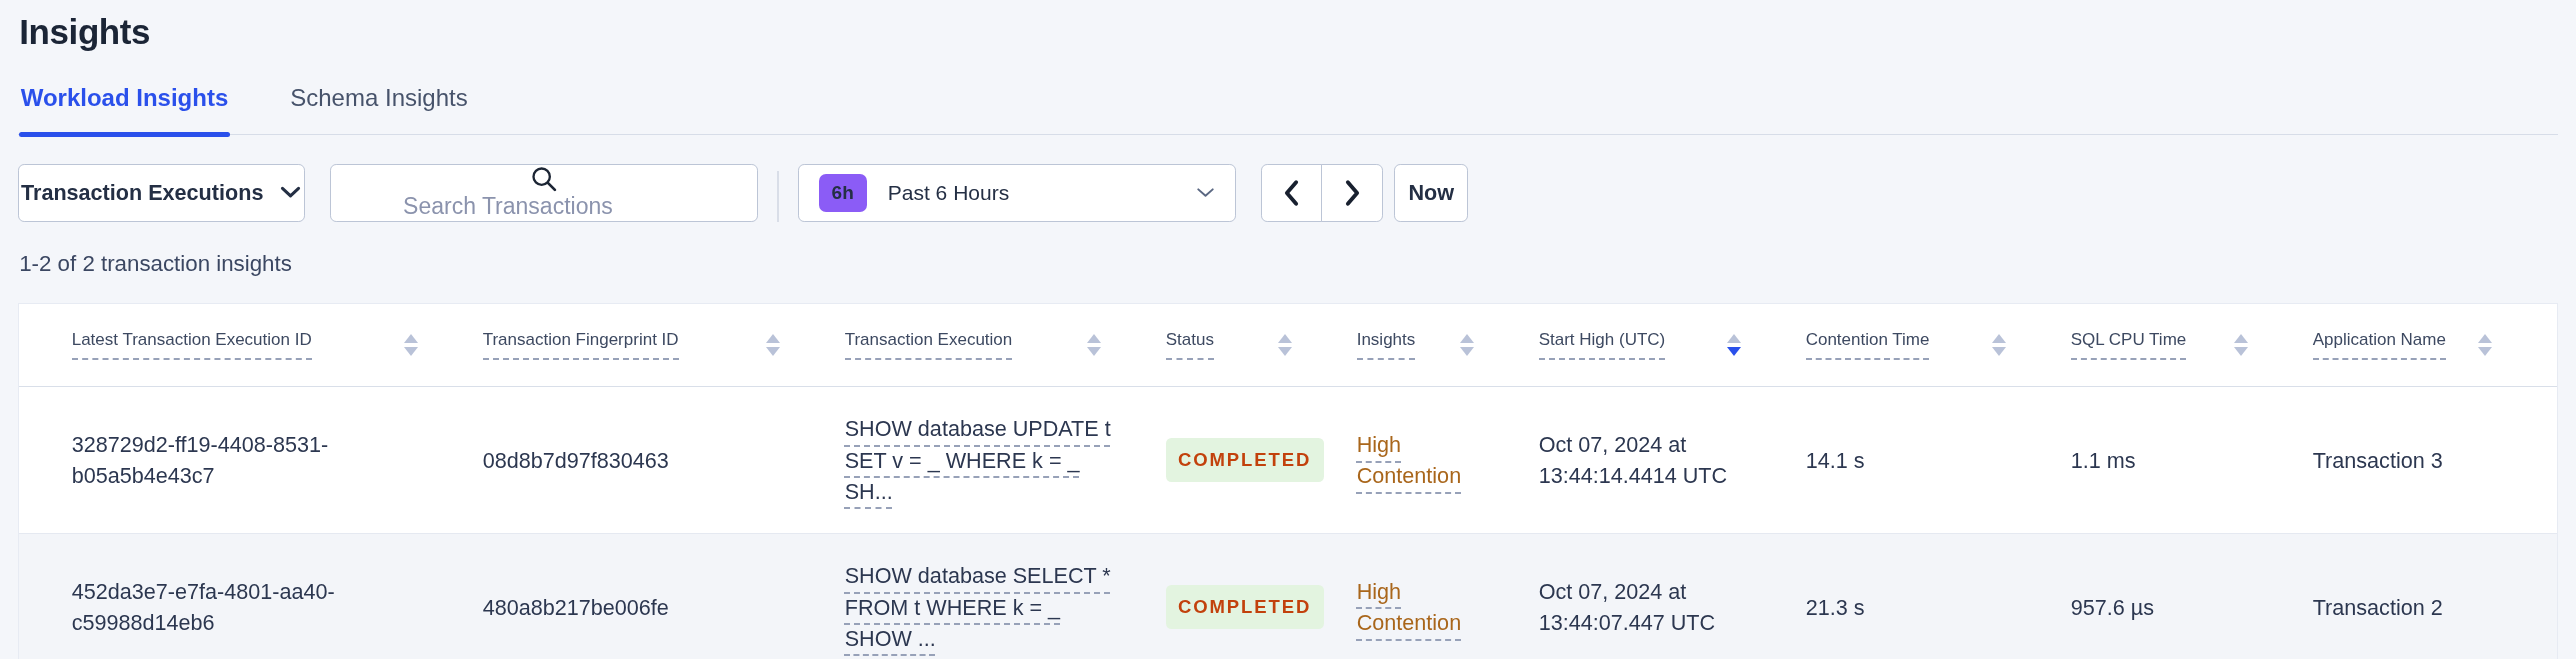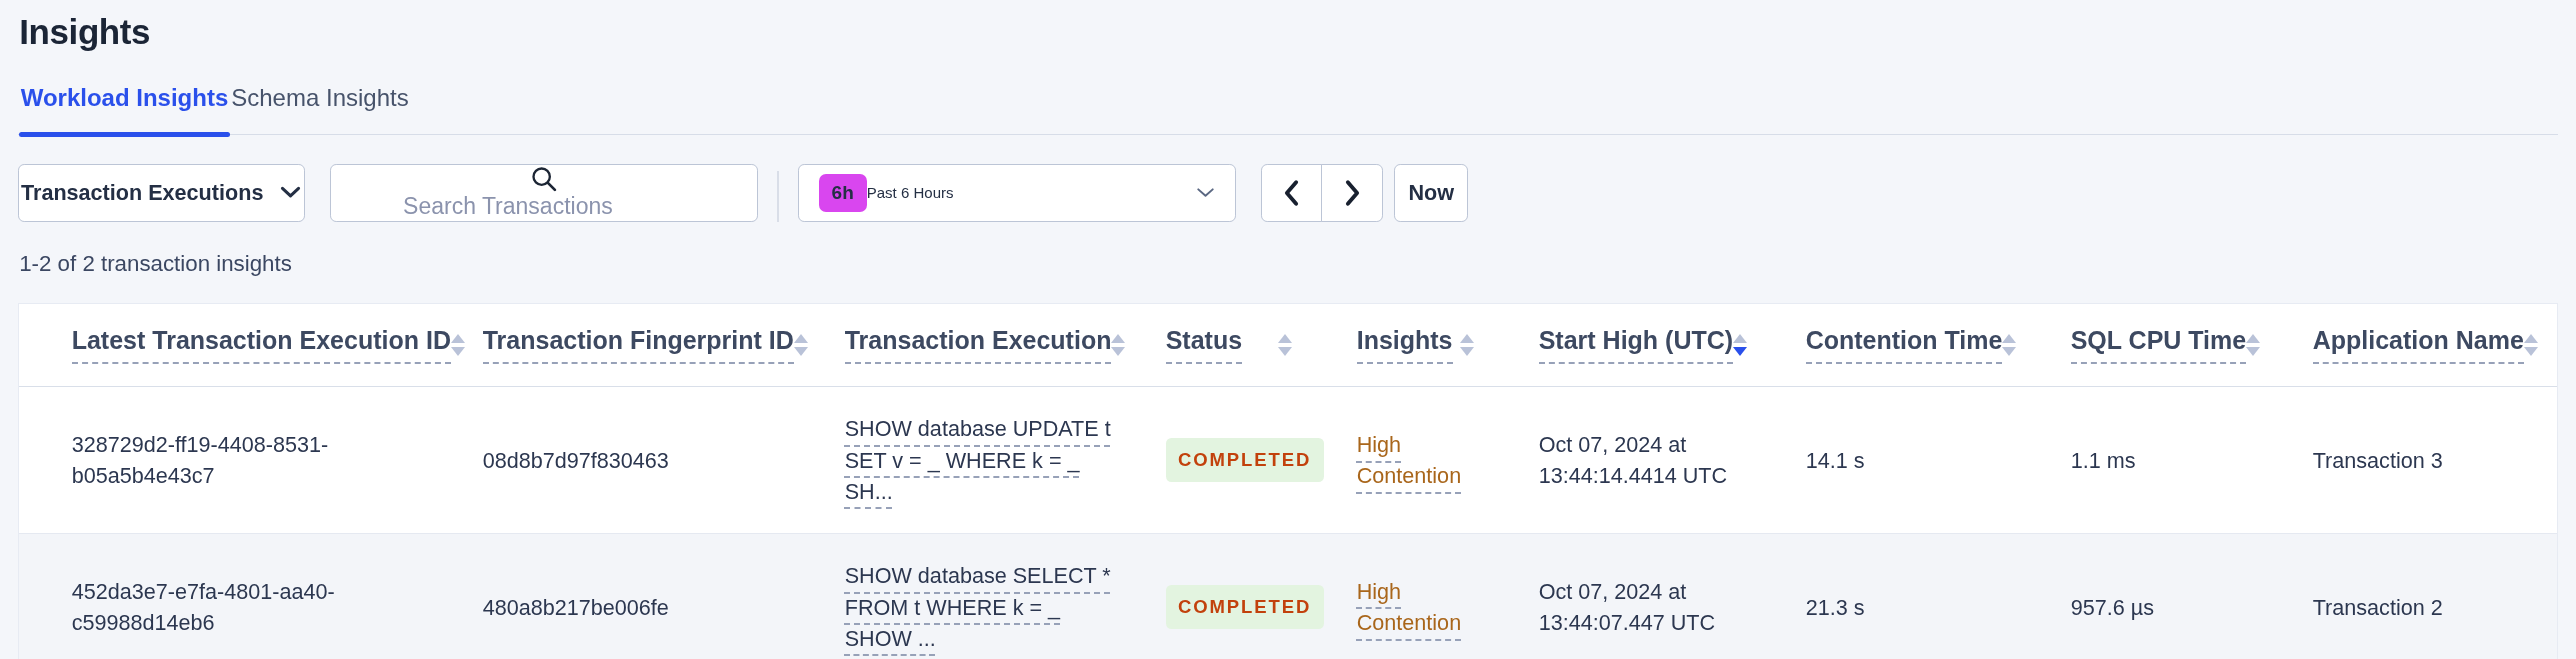--- a/index.html
+++ b/index.html
@@ -14,21 +14,21 @@
 
   
   .page-title {
     margin:12.3px 0 0 1.5px;
     font-size:35px; font-weight:700; color:#1b2536;
     letter-spacing:-0.4px;
   }
 
   
   .tabs {
-    display:flex; 
+    display:flex; gap:59px;
     margin-top:32px;
     border-bottom:1.5px solid #d7dde8;
     padding-left:1.5px;
   }
   .tab {
     position:relative;
     font-size:24px; color:#47536b;
     padding:0 1.5px 21.6px 1.5px;
     cursor:pointer;
   }
@@ -56,25 +56,25 @@
   .search-box input {
     border:none; outline:none; flex:1; margin-left:14px;
     font-family:"Liberation Sans", sans-serif;
     font-size:23px; color:#2c3750; background:transparent;
   }
   .search-box input::placeholder { color:#8b93ad; }
   .filters-btn { width:159px; margin-left:21px; justify-content:center; gap:10.8px; }
   .toolbar-divider { width:1.5px; height:51px; background:#d9dee8; margin:0 19px; }
   .time-picker { width:438px; padding:0 20px; font-weight:500; }
   .time-badge {
-    background:#d946ef; color:#242f44;
+    background:#8b5cf6; color:#242f44;
     font-size:19px; font-weight:700;
     padding:7.7px 13px; border-radius:7px;
   }
-  .time-label { font-size:15px; color:#242f44; }
+  .time-label { margin-left:21px; font-size:21px; color:#242f44; }
   .time-picker .chev { margin-left:auto; }
   .arrow-group { display:flex; margin-left:25.4px; }
   .arrow-btn { width:62px; height:58px; justify-content:center; }
   .arrow-btn.prev { border-radius:6.2px 0 0 6.2px; }
   .arrow-btn.next { border-radius:0 6.2px 6.2px 0; margin-left:-1.5px; }
   .now-btn { width:74px; margin-left:10.8px; justify-content:center; }
 
   
   .summary { margin-top:29px; font-size:22.3px; color:#3b4762; padding-left:1.5px; }
 
@@ -82,21 +82,21 @@
   .card {
     margin-top:26px;
     background:#fff;
     border:0.8px solid #e7ebf3;
     border-bottom:2.3px solid #ccd3df;
   }
   table { border-collapse:collapse; width:100%; table-layout:fixed; }
   thead th {
     text-align:left; vertical-align:middle;
     height:83px; padding-right:31px;
-    font-size:25px; font-weight:700; color:#3d4961;
+    font-size:17px; font-weight:400; color:#3d4961;
     border-bottom:1.5px solid #d9dfe9;
     white-space:nowrap; cursor:pointer;
   }
   th .th-inner { display:flex; align-items:center; }
   th .th-label {
     border-bottom:2.3px dashed #97a1b8; padding-bottom:7.7px;
     white-space:nowrap;
   }
   .sorter { display:inline-flex; flex-direction:column; gap:4.6px; margin-left:auto; margin-right:34px; }
   .tri-up { width:0; height:0; border-left:7px solid transparent; border-right:7px solid transparent; border-bottom:9.2px solid #b9c2d8; }

